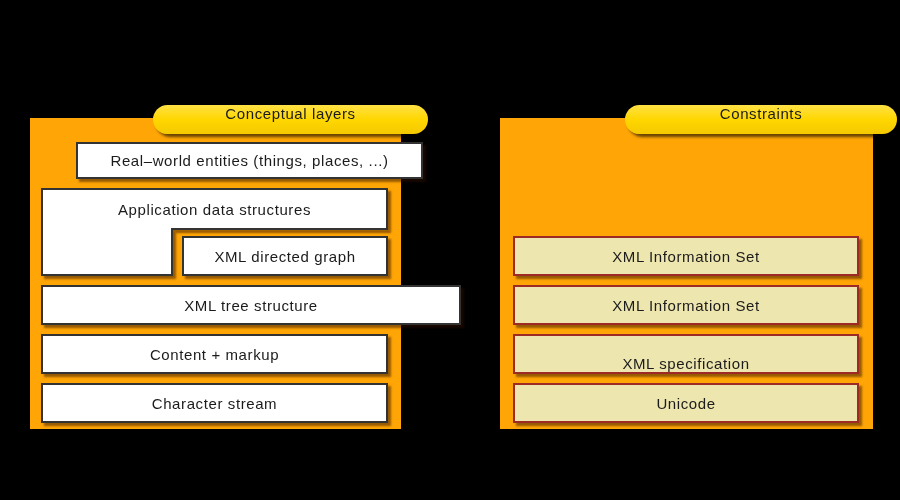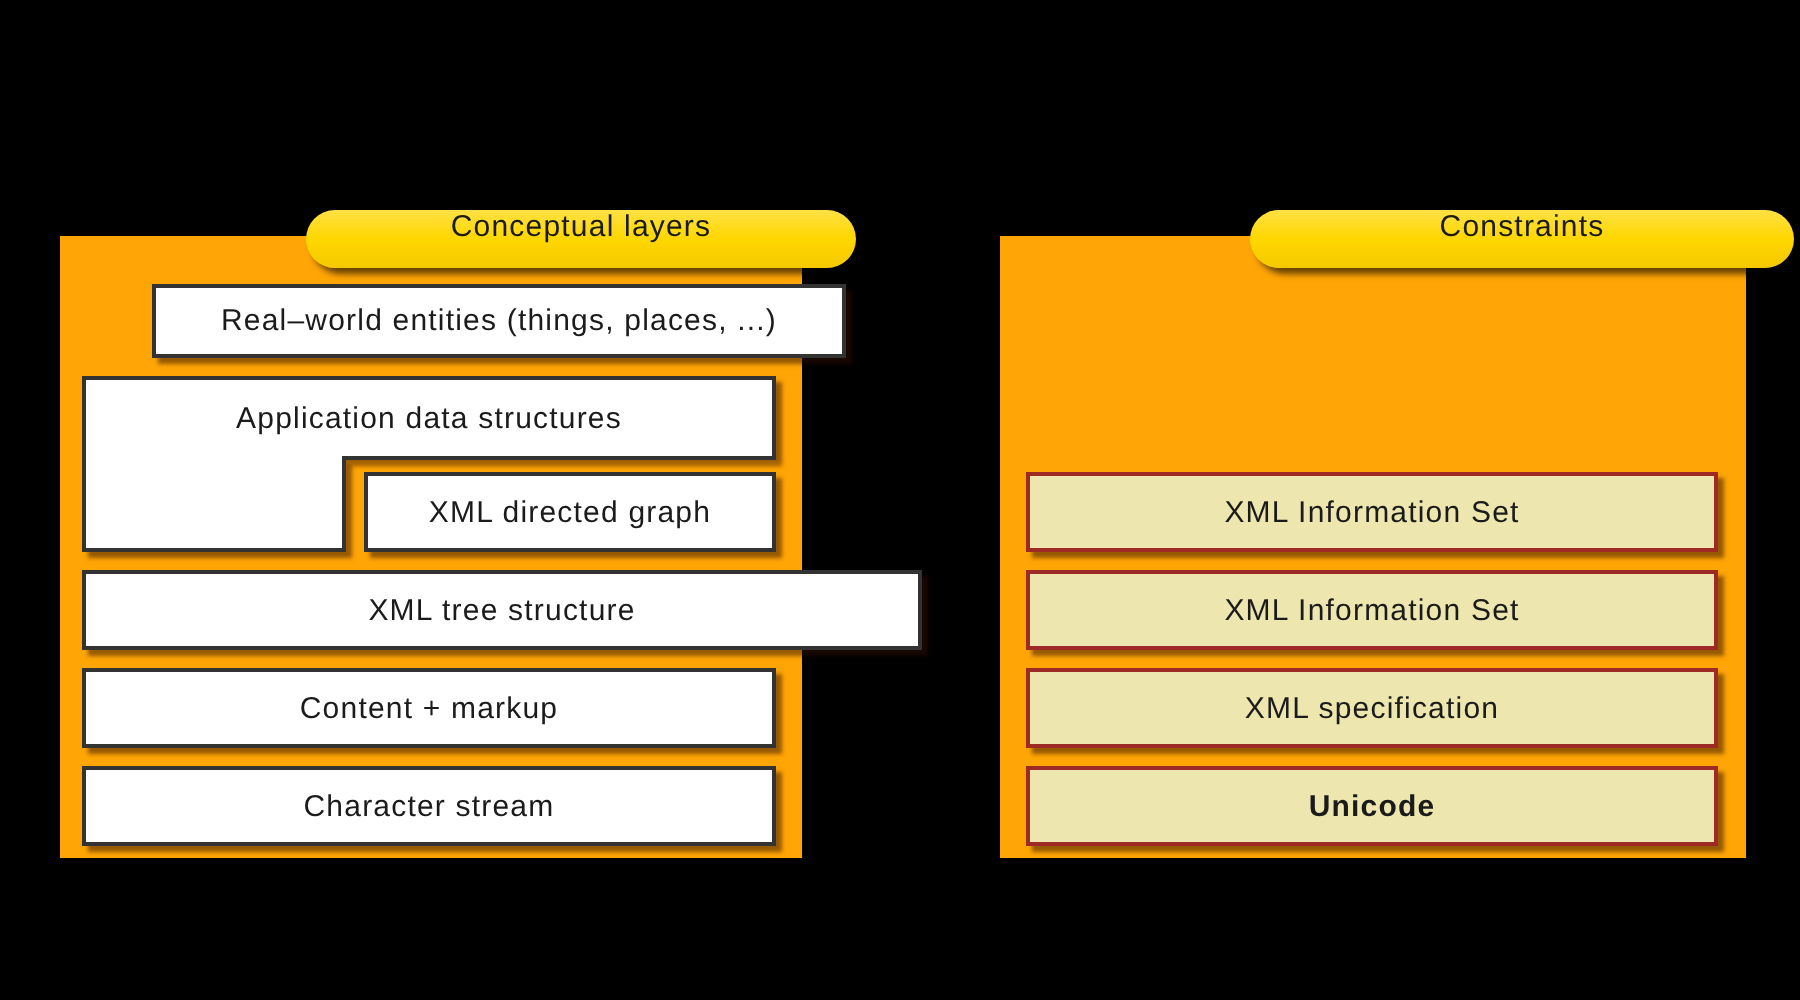--- a/index.html
+++ b/index.html
@@ -53,22 +53,22 @@
     background:var(--box-border-dark);z-index:2;
     box-shadow:3px 3px 2px rgba(45,15,0,0.5);
   }
   .lp-graph{left:152px;top:118px;width:206px;height:40px;}
   .lp-row3{left:11px;top:167px;width:420px;height:40px;}
   .lp-row4{left:11px;top:216px;width:347px;height:40px;}
   .lp-row5{left:11px;top:265px;width:347px;height:40px;}
   
   .rp-row1{left:13px;top:118px;width:346px;height:40px;}
   .rp-row2{left:13px;top:167px;width:346px;height:40px;}
-  .rp-row3{left:13px;top:216px;width:346px;height:40px;}
-  .rp-row4{left:13px;top:265px;width:346px;height:40px;font-weight:bold;}
+  .rp-row3{left:13px;top:216px;width:346px;height:40px;align-items:flex-end;}
+  .rp-row4{left:13px;top:265px;width:346px;height:40px;}
 </style>
 </head>
 <body>
 
 <div class="stage">
 
   <div class="pill pill-left">
     <span>Conceptual layers</span>
   </div>
 

